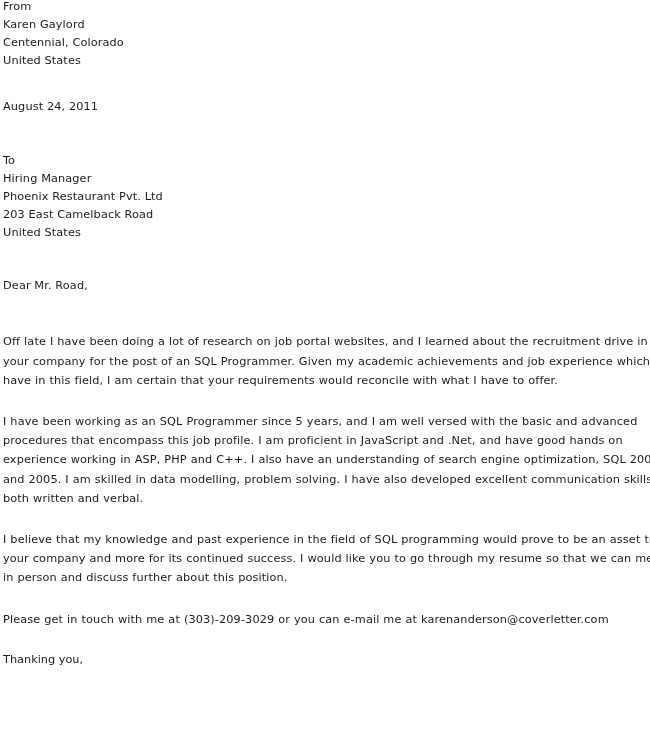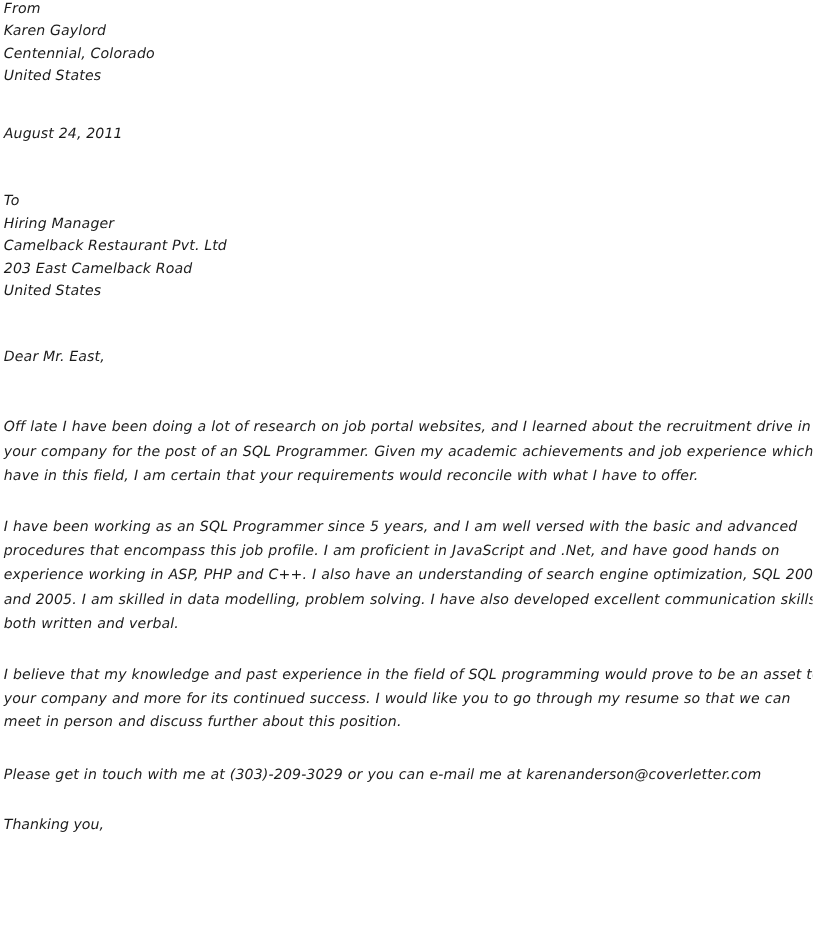--- a/index.html
+++ b/index.html
@@ -14,21 +14,20 @@
     font-family: "DejaVu Sans", "Liberation Sans", sans-serif;
     color: #1b1b1b;
   }
   .page {
     width: 650px;
     height: 748px;
     box-sizing: border-box;
     padding: 0 0 0 3px;
     position: relative;
     overflow: hidden;
-    font-style: italic;
   }
   .line {
     font-size: 11.3px;
     line-height: 18.1px;
     white-space: nowrap;
     letter-spacing: 0.01em;
   }
   .block {
     margin: 0;
     padding: 0;
@@ -69,29 +68,29 @@
   <div class="spacer-half"></div>
 
   <div class="line">August 24, 2011</div>
 
   <div class="spacer-line"></div>
   <div class="gap-sm"></div>
 
   <div class="block">
     <div class="line">To</div>
     <div class="line">Hiring Manager</div>
-    <div class="line">Camelback Restaurant Pvt. Ltd</div>
+    <div class="line">Phoenix Restaurant Pvt. Ltd</div>
     <div class="line">203 East Camelback Road</div>
     <div class="line">United States</div>
   </div>
 
   <div class="spacer-line"></div>
   <div class="gap-sm"></div>
 
-  <div class="line">Dear Mr. East,</div>
+  <div class="line">Dear Mr. Road,</div>
 
   <div class="spacer-line"></div>
   <div class="gap-md"></div>
 
   <div class="para">Off late I have been doing a lot of research on job portal websites, and I learned about the recruitment drive in your company for the post of an SQL Programmer. Given my academic achievements and job experience which I have in this field, I am certain that your requirements would reconcile with what I have to offer.</div>
 
   <div class="gap-lg"></div>
 
   <div class="para">I have been working as an SQL Programmer since 5 years, and I am well versed with the basic and advanced procedures that encompass this job profile. I am proficient in JavaScript and .Net, and have good hands on experience working in ASP, PHP and C++. I also have an understanding of search engine optimization, SQL 2000 and 2005. I am skilled in data modelling, problem solving. I have also developed excellent communication skills, both written and verbal.</div>
 

